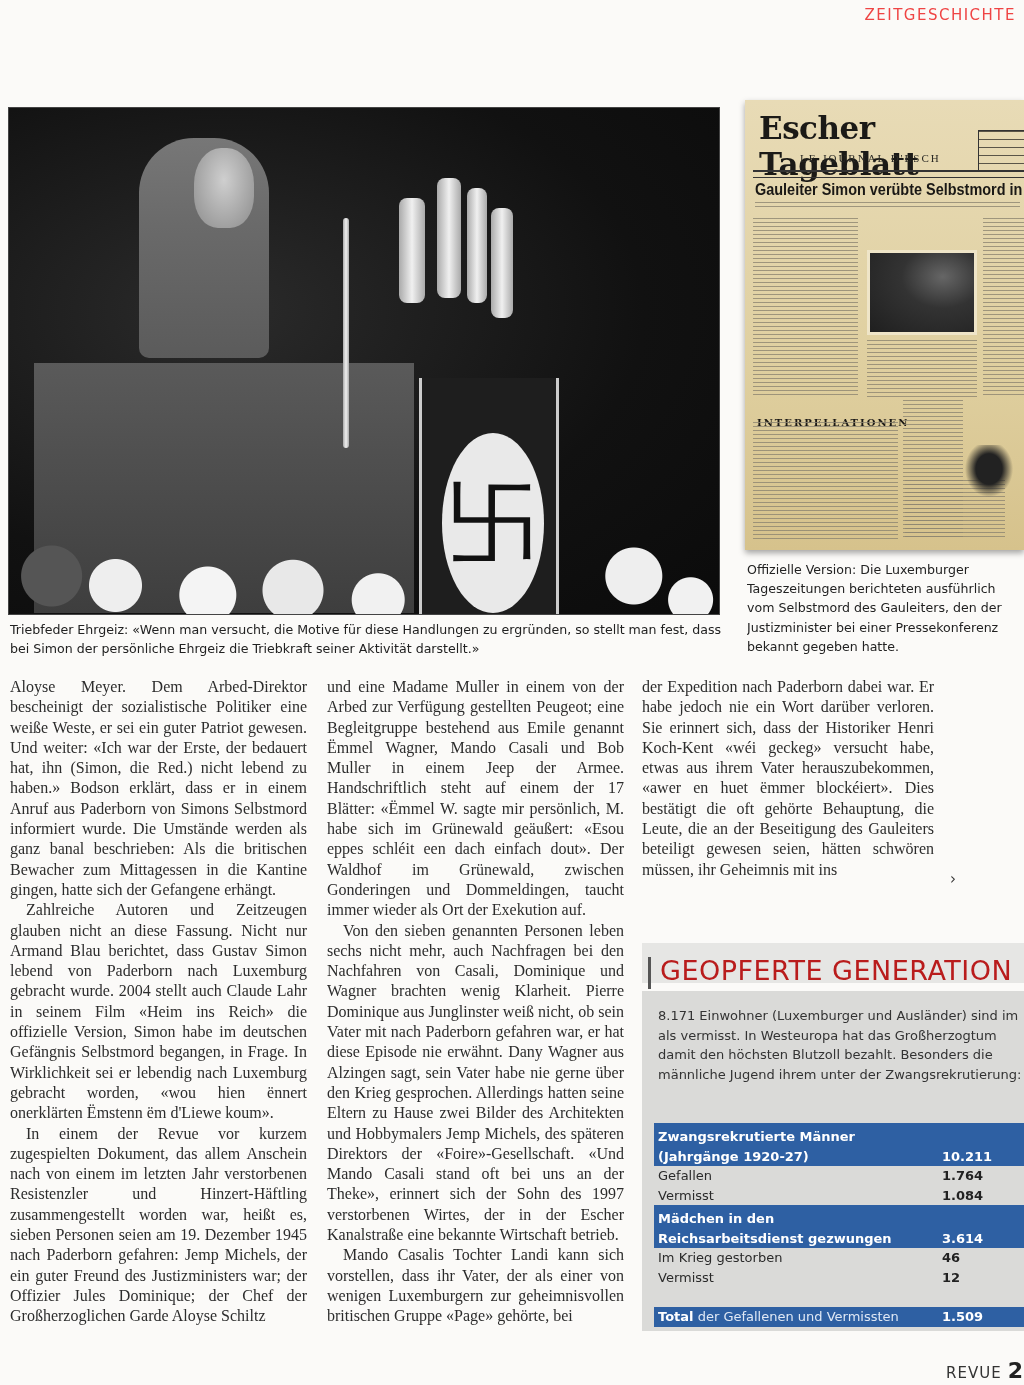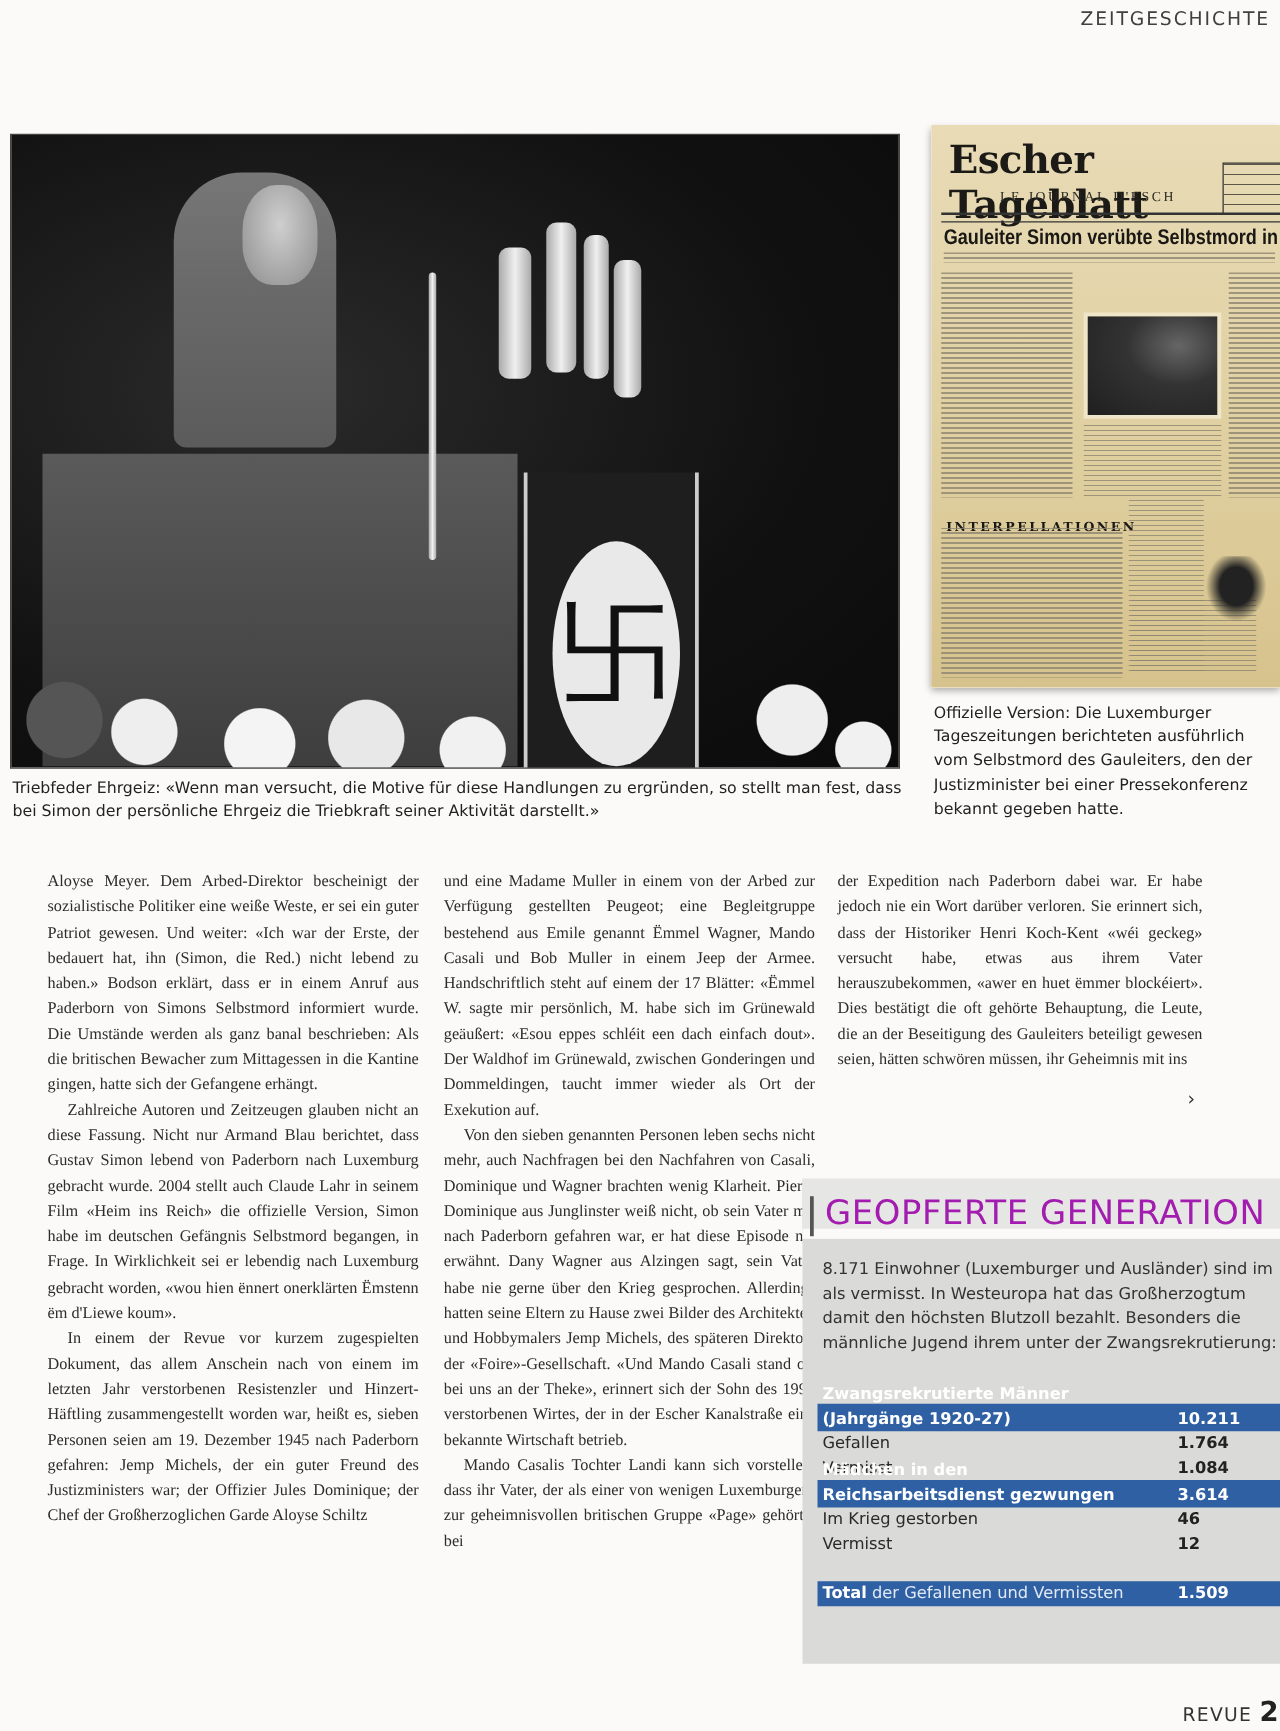--- a/index.html
+++ b/index.html
@@ -2,21 +2,21 @@
 <html><head>
   <meta charset="utf-8">
   <style>
     * { box-sizing: border-box; margin: 0; padding: 0; }
     html, body { width: 1024px; height: 1385px; background: #fbfaf8; overflow: hidden; }
     body { position: relative; font-family: "Liberation Serif", serif; color: #2a2a2a; }
 
     .section-label {
       position: absolute; top: 6px; right: 8px;
       font-family: "DejaVu Sans", sans-serif; font-size: 15px; letter-spacing: 1.5px;
-      color: #404040;
+      color: #ef4444;
     }
 
     
     .main-photo {
       position: absolute; left: 8px; top: 107px; width: 712px; height: 508px;
       background: radial-gradient(ellipse at 30% 40%, #2b2b2b 0%, #111 60%, #0b0b0b 100%);
       overflow: hidden; border: 1px solid #444;
     }
     .mp-figure {
       position: absolute; left: 130px; top: 30px; width: 130px; height: 220px;
@@ -103,24 +103,23 @@
     }
 
     .side-caption {
       position: absolute; left: 747px; top: 560px; width: 280px;
       font-family: "DejaVu Sans", sans-serif; font-size: 12.6px; line-height: 19.2px; color: #222;
       white-space: nowrap; overflow: hidden;
     }
 
     
     .col {
-      position: absolute; top: 695px; width: 297px;
-      font-size: 13px; line-height: 20.3px; color: #2c2c2c; text-align: justify;
+      position: absolute; top: 677px; width: 297px;
+      font-size: 16px; line-height: 20.3px; color: #2c2c2c; text-align: justify;
       hyphens: manual;
-      margin-left: 28px;
     }
     .col p { text-indent: 0; }
     .col p + p { text-indent: 16px; }
     .col-1 { left: 10px; }
     .col-2 { left: 327px; }
     .col-3 { left: 642px; width: 292px; }
     .continue-arrow {
       position: absolute; left: 950px; top: 870px; font-family: "DejaVu Sans", sans-serif;
       font-size: 15px; color: #333;
     }
@@ -129,40 +128,40 @@
     .infobox {
       position: absolute; left: 642px; top: 943px; width: 382px; height: 388px;
       background: #dadad8;
     }
     .infobox-title-bar {
       position: absolute; left: 0; top: 0; width: 100%; height: 48px; background: #e6e6e4;
       border-bottom: 8px solid #fbfaf8;
     }
     .infobox-title {
       position: absolute; left: 18px; top: 12px;
-      font-family: "DejaVu Sans", sans-serif; font-size: 27px; letter-spacing: 0.5px; color: #a21caf;
+      font-family: "DejaVu Sans", sans-serif; font-size: 27px; letter-spacing: 0.5px; color: #b91c1c;
       white-space: nowrap;
     }
     .infobox-bar-mark {
       position: absolute; left: 6px; top: 14px; width: 3px; height: 32px; background: #555;
     }
     .infobox-intro {
       position: absolute; left: 16px; top: 63px; width: 366px;
       font-family: "DejaVu Sans", sans-serif; font-size: 13px; line-height: 19.6px; color: #333;
       white-space: nowrap;
     }
     .stats-table {
       position: absolute; left: 12px; top: 180px; width: 370px;
       font-family: "DejaVu Sans", sans-serif; font-size: 13px; color: #2a2a2a;
     }
     .stats-row {
       display: flex; align-items: flex-end; padding: 0 4px; height: 19.5px; line-height: 19.5px;
     }
     .stats-row.header { background: #2e60a3; color: #fff; font-weight: bold; }
-    .stats-row.header.two { height: 22px; }
+    .stats-row.header.two { height: 43px; }
     .stats-row.header.two .lbl { line-height: 19.5px; }
     .stats-row .lbl { flex: 0 0 284px; white-space: nowrap; }
     .stats-row .val { flex: 1; font-weight: bold; }
     .stats-row.plain .val { color: #222; }
     .stats-spacer { height: 20px; }
     .stats-row.total { background: #2e60a3; color: #dfe8f5; }
     .stats-row.total .lbl-strong { font-weight: bold; color: #fff; }
     .stats-row.total .val { color: #fff; }
 
     .footer {

